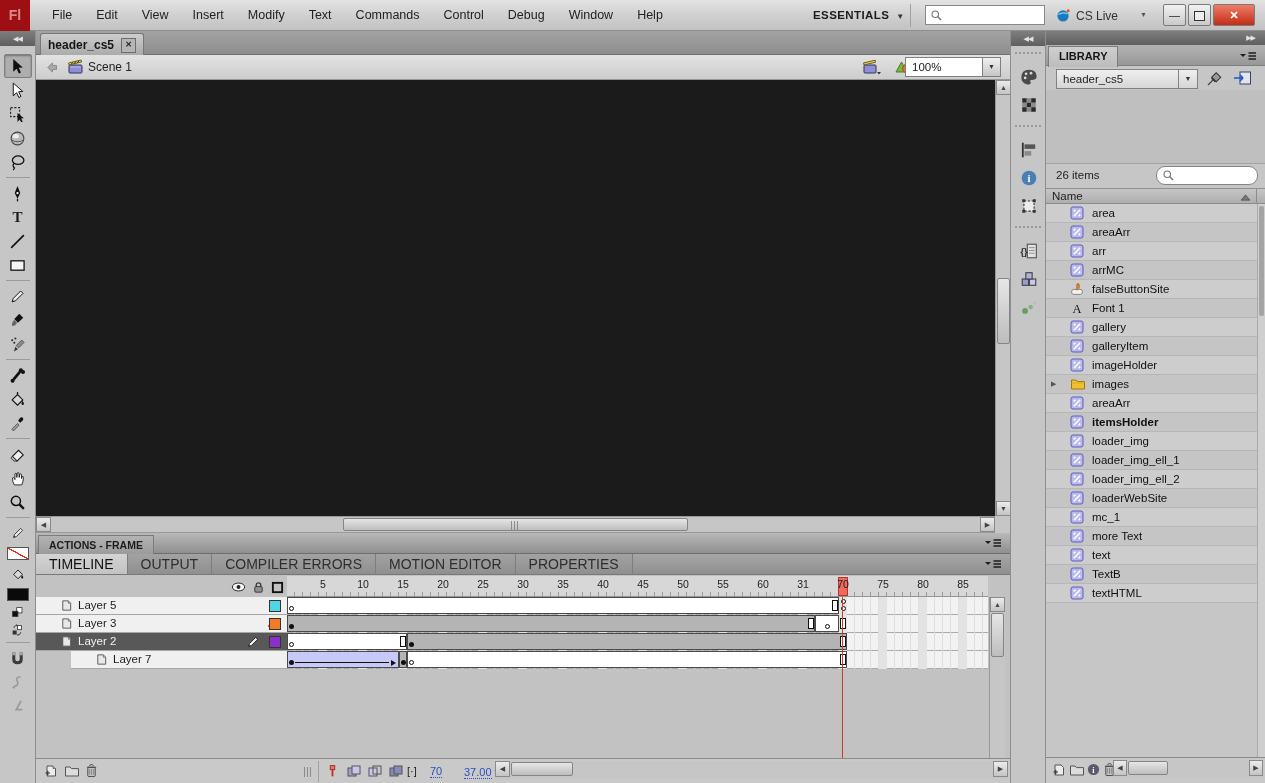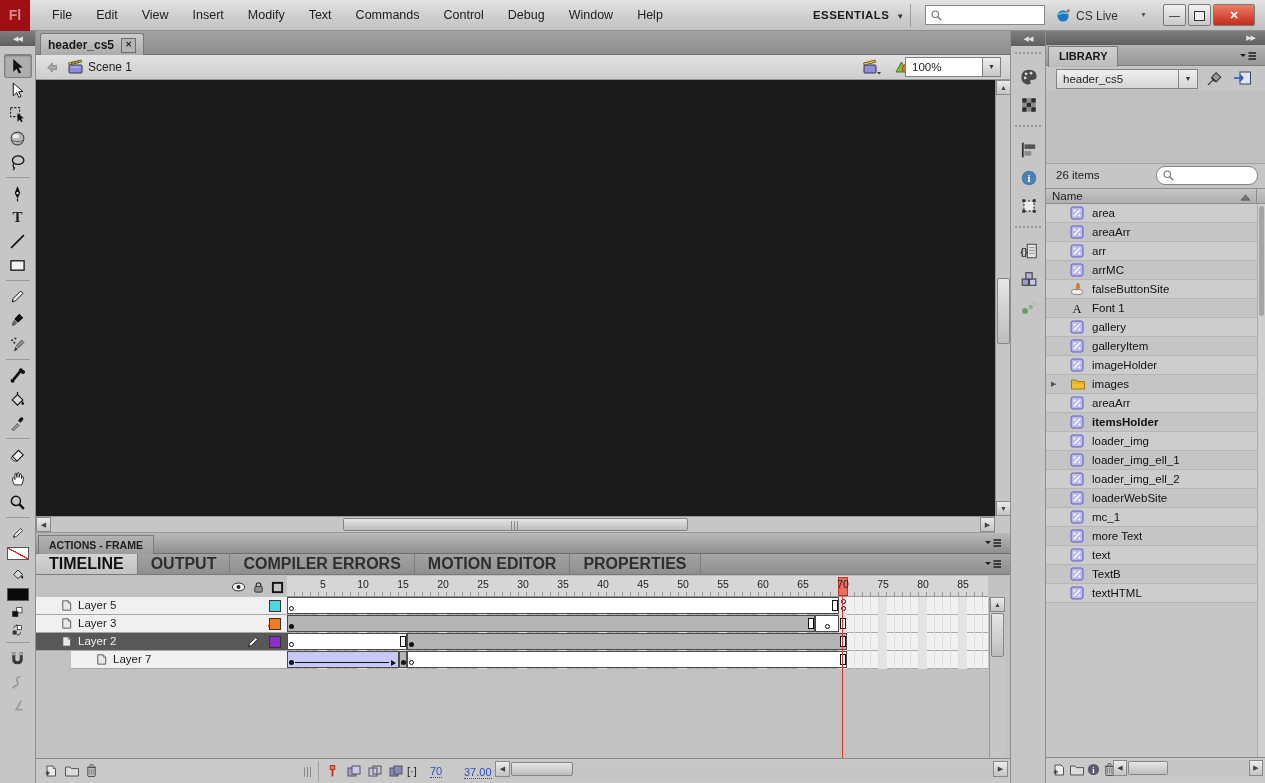--- a/index.html
+++ b/index.html
@@ -66,21 +66,21 @@
   #stage-hscroll{left:36px;top:516px;width:959px;height:17px;border-top:1px solid #999;border-bottom:1px solid #999;}
   .arrow-glyph{font-size:7px;line-height:14px;}
   
   #actions-bar{left:36px;top:533px;width:974px;height:21px;background:linear-gradient(#b9b9b9,#8f8f8f);
      border-bottom:1px solid #6e6e6e;box-sizing:border-box;}
   #actions-tab{left:2px;top:2px;height:18px;padding:0 10px;background:linear-gradient(#b3b3b3,#9b9b9b);
      border:1px solid #7c7c7c;border-bottom:none;font-weight:bold;font-size:10.5px;line-height:18px;color:#1c1c1c;}
   .panel-menu{width:18px;height:12px;}
   #panel-tabs{left:36px;top:554px;width:974px;height:21px;background:linear-gradient(#a6a6a6,#8f8f8f);
      display:flex;align-items:flex-end;border-bottom:1px solid #787878;box-sizing:border-box;}
-  .ptab{height:20px;padding:0 13px;line-height:20px;font-weight:bold;font-size:16px;color:#2e2e2e;
+  .ptab{height:20px;padding:0 13px;line-height:20px;font-weight:normal;font-size:14px;color:#2e2e2e;
      border-right:1px solid #7d7d7d;background:linear-gradient(#a2a2a2,#8f8f8f);}
   .ptab.active{background:linear-gradient(#d4d4d4,#c2c2c2);color:#101010;}
   
   #tl-bg{left:36px;top:575px;width:974px;height:208px;background:#c2c2c2;}
   #tl-ruler{left:287px;top:576px;width:701px;height:21px;background:#d7d7d7;border-bottom:1px solid #949494;
      box-sizing:border-box;}
   #tl-ticks{position:absolute;left:0;bottom:0;width:100%;height:4px;
      background:repeating-linear-gradient(to right,transparent 0 7px,#9a9a9a 7px 8px);}
   .ruler-num{position:absolute;top:2px;width:20px;text-align:center;font-size:10.5px;color:#222;}
   #ph-tab{left:838px;top:577px;width:10px;height:19px;border:1px solid #b5372c;box-sizing:border-box;}
@@ -528,21 +528,21 @@
       <div class="abs ruler-num" style="left: 393px; top: 578px; z-index: 20;">15</div>
       <div class="abs ruler-num" style="left: 433px; top: 578px; z-index: 20;">20</div>
       <div class="abs ruler-num" style="left: 473px; top: 578px; z-index: 20;">25</div>
       <div class="abs ruler-num" style="left: 513px; top: 578px; z-index: 20;">30</div>
       <div class="abs ruler-num" style="left: 553px; top: 578px; z-index: 20;">35</div>
       <div class="abs ruler-num" style="left: 593px; top: 578px; z-index: 20;">40</div>
       <div class="abs ruler-num" style="left: 633px; top: 578px; z-index: 20;">45</div>
       <div class="abs ruler-num" style="left: 673px; top: 578px; z-index: 20;">50</div>
       <div class="abs ruler-num" style="left: 713px; top: 578px; z-index: 20;">55</div>
       <div class="abs ruler-num" style="left: 753px; top: 578px; z-index: 20;">60</div>
-      <div class="abs ruler-num" style="left: 793px; top: 578px; z-index: 20;">65</div>
+      <div class="abs ruler-num" style="left: 793px; top: 578px; z-index: 20;">31</div>
       <div class="abs ruler-num" style="left: 833px; top: 578px; z-index: 20;">70</div>
       <div class="abs ruler-num" style="left: 873px; top: 578px; z-index: 20;">75</div>
       <div class="abs ruler-num" style="left: 913px; top: 578px; z-index: 20;">80</div>
       <div class="abs ruler-num" style="left: 953px; top: 578px; z-index: 20;">85</div>
     </div>
   <div id="ph-line" class="abs" style="left: 842px;"></div>
 
   <div id="layer-rows">
       <div class="lrow" style="top: 597px;">
         <span class="licon icon">

